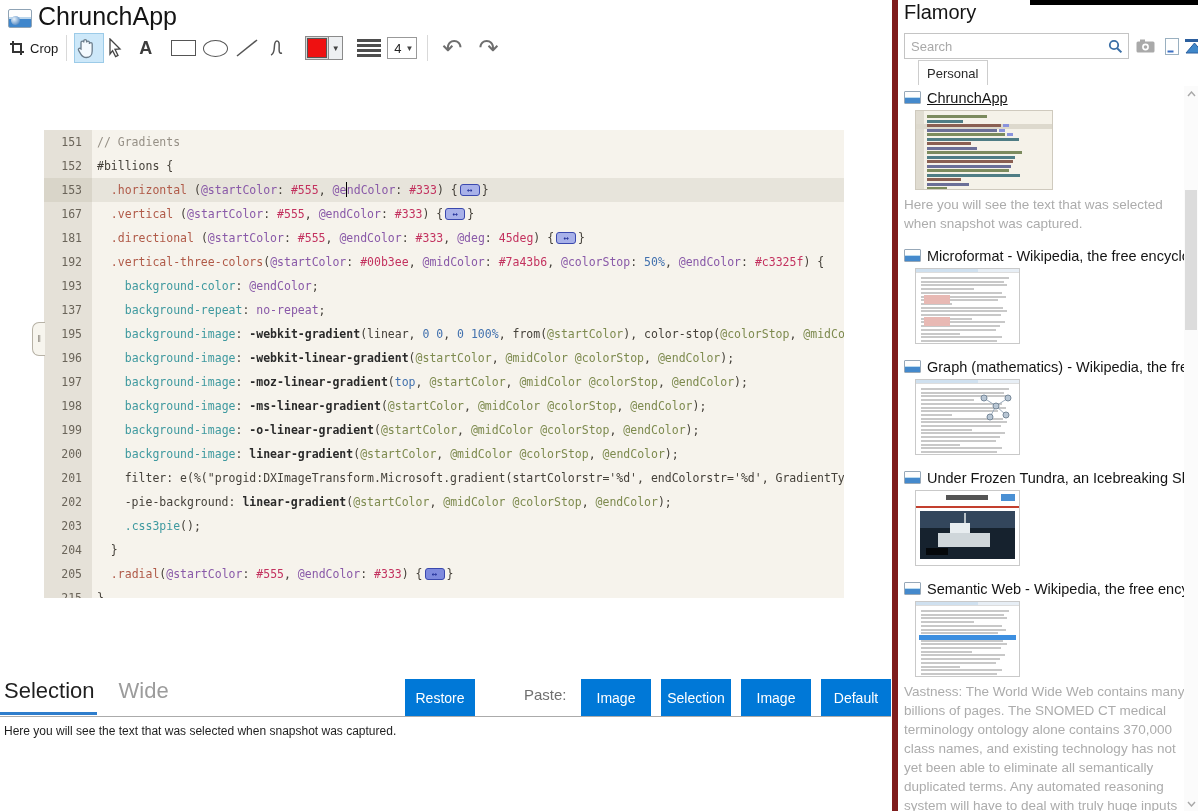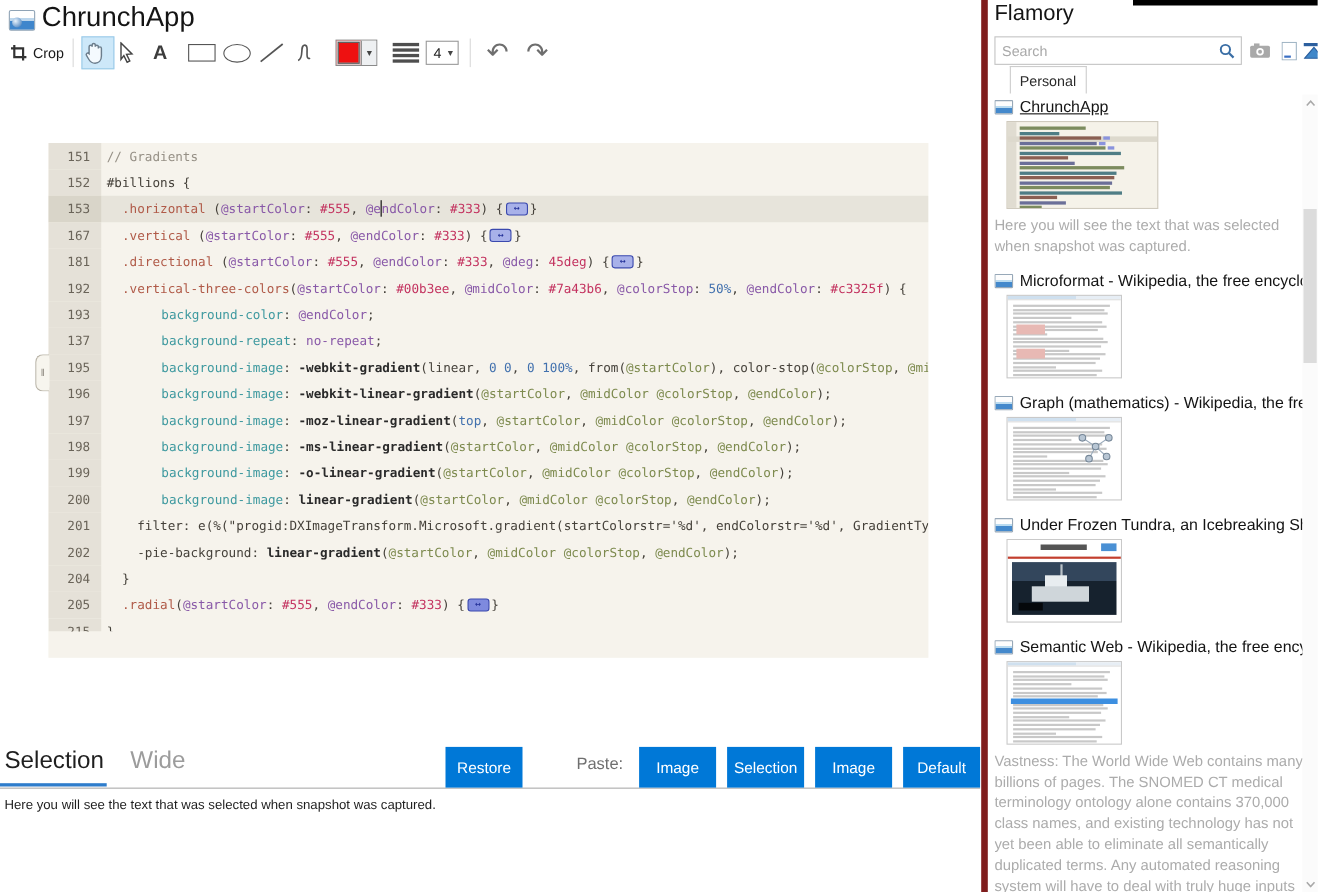--- a/index.html
+++ b/index.html
@@ -46,21 +46,21 @@
   .src { flex:1; padding-left:5px; overflow:hidden; color:#4d4d4c; }
   .code-row.current { background:#e7e4db; }
   .code-row.current .gut { background:#d9d5c9; }
   .tk-cm { color:#969086; }
   .tk-pl { color:#45413a; }
   .tk-sel { color:#b05a48; }
   .tk-var { color:#8959a8; }
   .tk-val { color:#c3325f; }
   .tk-num { color:#4271ae; }
   .tk-kw { color:#4271ae; }
-  .tk-prop { color:#3e999f;margin-left:22px; }
+  .tk-prop { color:#3e999f; }
   .tk-func { color:#2a2a2a; font-weight:bold; }
   .tk-varg { color:#7d8a4e; }
   .fold { display:inline-block; width:20px; height:12px; border-radius:3px; background:#a8b1e9;
     border:1px solid #3b49ae; color:#202e96; font-size:9px; line-height:10px; text-align:center;
     vertical-align:middle; margin:0 2px 2px 2px; }
   .fold.dark { background:#7e8ade; }
   .caret { display:inline-block; width:1.5px; height:15px; background:#000; vertical-align:middle; margin:0 -0.5px 2px; }
   .side-handle { position:absolute; left:32px; top:322px; width:13px; height:34px;
     background:#f7f5ee; border:1px solid #b7b2a6; border-right:none; border-radius:7px 0 0 7px;
     font-size:9px; color:#8a857c; display:flex; align-items:center; justify-content:center; }
@@ -214,20 +214,21 @@
     <div class="code-row"><span class="gut">193</span><span class="src"><span class="tk-pl">    </span><span class="tk-prop">background-color</span><span class="tk-pl">: </span><span class="tk-var">@endColor</span><span class="tk-pl">;</span></span></div>
     <div class="code-row"><span class="gut">137</span><span class="src"><span class="tk-pl">    </span><span class="tk-prop">background-repeat</span><span class="tk-pl">: </span><span class="tk-var">no-repeat</span><span class="tk-pl">;</span></span></div>
     <div class="code-row"><span class="gut">195</span><span class="src"><span class="tk-pl">    </span><span class="tk-prop">background-image</span><span class="tk-pl">: </span><span class="tk-func">-webkit-gradient</span><span class="tk-pl">(linear, </span><span class="tk-num">0 0</span><span class="tk-pl">, </span><span class="tk-num">0 100%</span><span class="tk-pl">, from(</span><span class="tk-varg">@startColor</span><span class="tk-pl">), color-stop(</span><span class="tk-varg">@colorStop</span><span class="tk-pl">, </span><span class="tk-varg">@midColor</span></span></div>
     <div class="code-row"><span class="gut">196</span><span class="src"><span class="tk-pl">    </span><span class="tk-prop">background-image</span><span class="tk-pl">: </span><span class="tk-func">-webkit-linear-gradient</span><span class="tk-pl">(</span><span class="tk-varg">@startColor</span><span class="tk-pl">, </span><span class="tk-varg">@midColor</span><span class="tk-pl"> </span><span class="tk-varg">@colorStop</span><span class="tk-pl">, </span><span class="tk-varg">@endColor</span><span class="tk-pl">);</span></span></div>
     <div class="code-row"><span class="gut">197</span><span class="src"><span class="tk-pl">    </span><span class="tk-prop">background-image</span><span class="tk-pl">: </span><span class="tk-func">-moz-linear-gradient</span><span class="tk-pl">(</span><span class="tk-kw">top</span><span class="tk-pl">, </span><span class="tk-varg">@startColor</span><span class="tk-pl">, </span><span class="tk-varg">@midColor</span><span class="tk-pl"> </span><span class="tk-varg">@colorStop</span><span class="tk-pl">, </span><span class="tk-varg">@endColor</span><span class="tk-pl">);</span></span></div>
     <div class="code-row"><span class="gut">198</span><span class="src"><span class="tk-pl">    </span><span class="tk-prop">background-image</span><span class="tk-pl">: </span><span class="tk-func">-ms-linear-gradient</span><span class="tk-pl">(</span><span class="tk-varg">@startColor</span><span class="tk-pl">, </span><span class="tk-varg">@midColor</span><span class="tk-pl"> </span><span class="tk-varg">@colorStop</span><span class="tk-pl">, </span><span class="tk-varg">@endColor</span><span class="tk-pl">);</span></span></div>
     <div class="code-row"><span class="gut">199</span><span class="src"><span class="tk-pl">    </span><span class="tk-prop">background-image</span><span class="tk-pl">: </span><span class="tk-func">-o-linear-gradient</span><span class="tk-pl">(</span><span class="tk-varg">@startColor</span><span class="tk-pl">, </span><span class="tk-varg">@midColor</span><span class="tk-pl"> </span><span class="tk-varg">@colorStop</span><span class="tk-pl">, </span><span class="tk-varg">@endColor</span><span class="tk-pl">);</span></span></div>
     <div class="code-row"><span class="gut">200</span><span class="src"><span class="tk-pl">    </span><span class="tk-prop">background-image</span><span class="tk-pl">: </span><span class="tk-func">linear-gradient</span><span class="tk-pl">(</span><span class="tk-varg">@startColor</span><span class="tk-pl">, </span><span class="tk-varg">@midColor</span><span class="tk-pl"> </span><span class="tk-varg">@colorStop</span><span class="tk-pl">, </span><span class="tk-varg">@endColor</span><span class="tk-pl">);</span></span></div>
     <div class="code-row"><span class="gut">201</span><span class="src"><span class="tk-pl">    filter: e(%("progid:DXImageTransform.Microsoft.gradient(startColorstr='%d', endColorstr='%d', GradientType=0)",argb(@startColor),argb(@endColor)));</span></span></div>
     <div class="code-row"><span class="gut">202</span><span class="src"><span class="tk-pl">    -pie-background: </span><span class="tk-func">linear-gradient</span><span class="tk-pl">(</span><span class="tk-varg">@startColor</span><span class="tk-pl">, </span><span class="tk-varg">@midColor</span><span class="tk-pl"> </span><span class="tk-varg">@colorStop</span><span class="tk-pl">, </span><span class="tk-varg">@endColor</span><span class="tk-pl">);</span></span></div>
+    <div class="code-row"><span class="gut">203</span><span class="src"><span class="tk-pl">    </span><span class="tk-prop">.css3pie</span><span class="tk-pl">();</span></span></div>
     <div class="code-row"><span class="gut">204</span><span class="src"><span class="tk-pl">  }</span></span></div>
     <div class="code-row"><span class="gut">205</span><span class="src"><span class="tk-pl">  </span><span class="tk-sel">.radial</span><span class="tk-pl">(</span><span class="tk-var">@startColor</span><span class="tk-pl">: </span><span class="tk-val">#555</span><span class="tk-pl">, </span><span class="tk-var">@endColor</span><span class="tk-pl">: </span><span class="tk-val">#333</span><span class="tk-pl">) {</span><span class="fold dark">↔</span><span class="tk-pl">}</span></span></div>
     <div class="code-row partial"><span class="gut">215</span><span class="src"><span class="tk-pl">}</span></span></div>
   </div>
 <div class="side-handle">‖</div>
 
 <div class="bottom-tabs" id="bottom-tabs">
     <span class="btab active">Selection</span>
     <span class="btab">Wide</span>
   </div>

